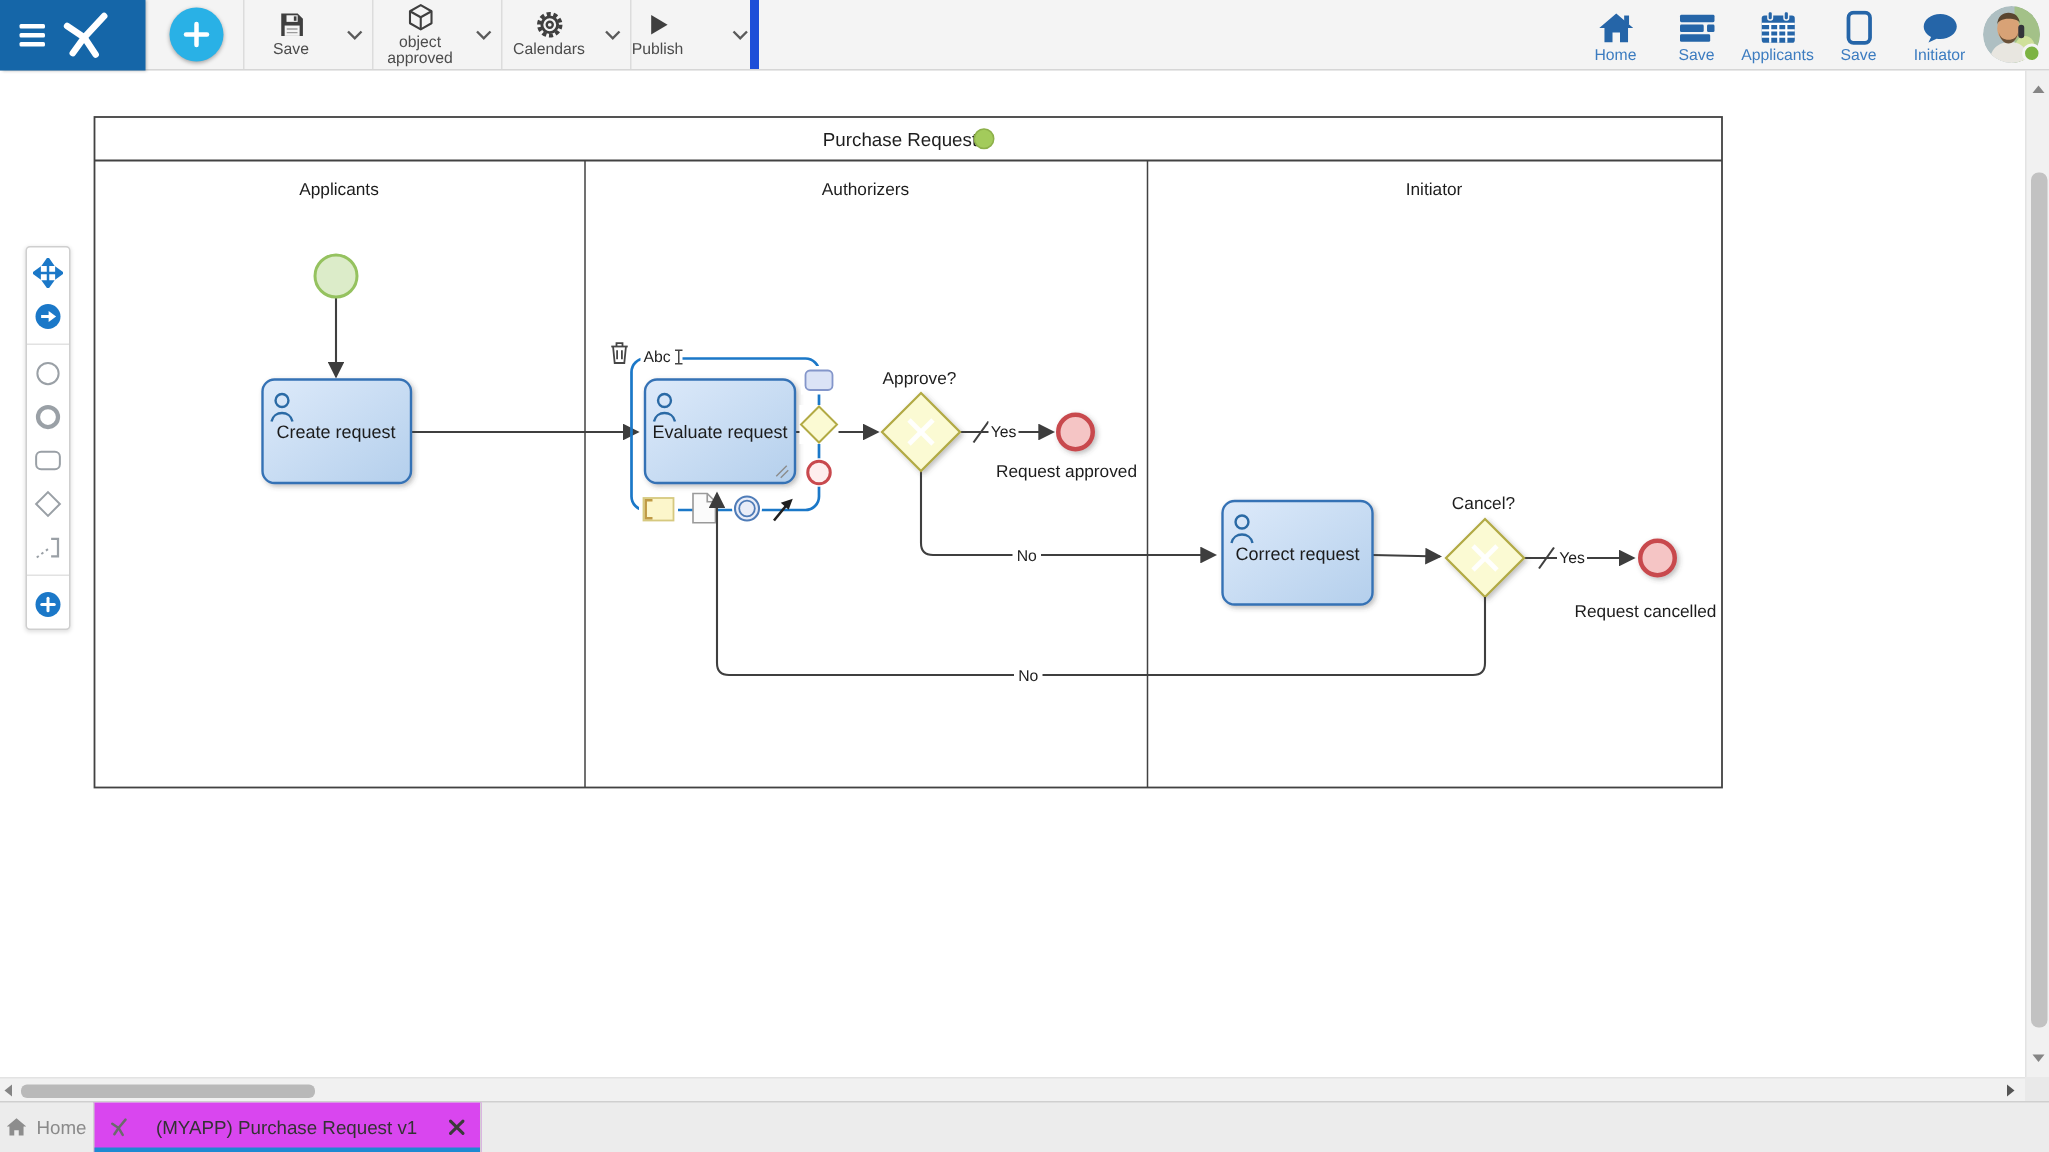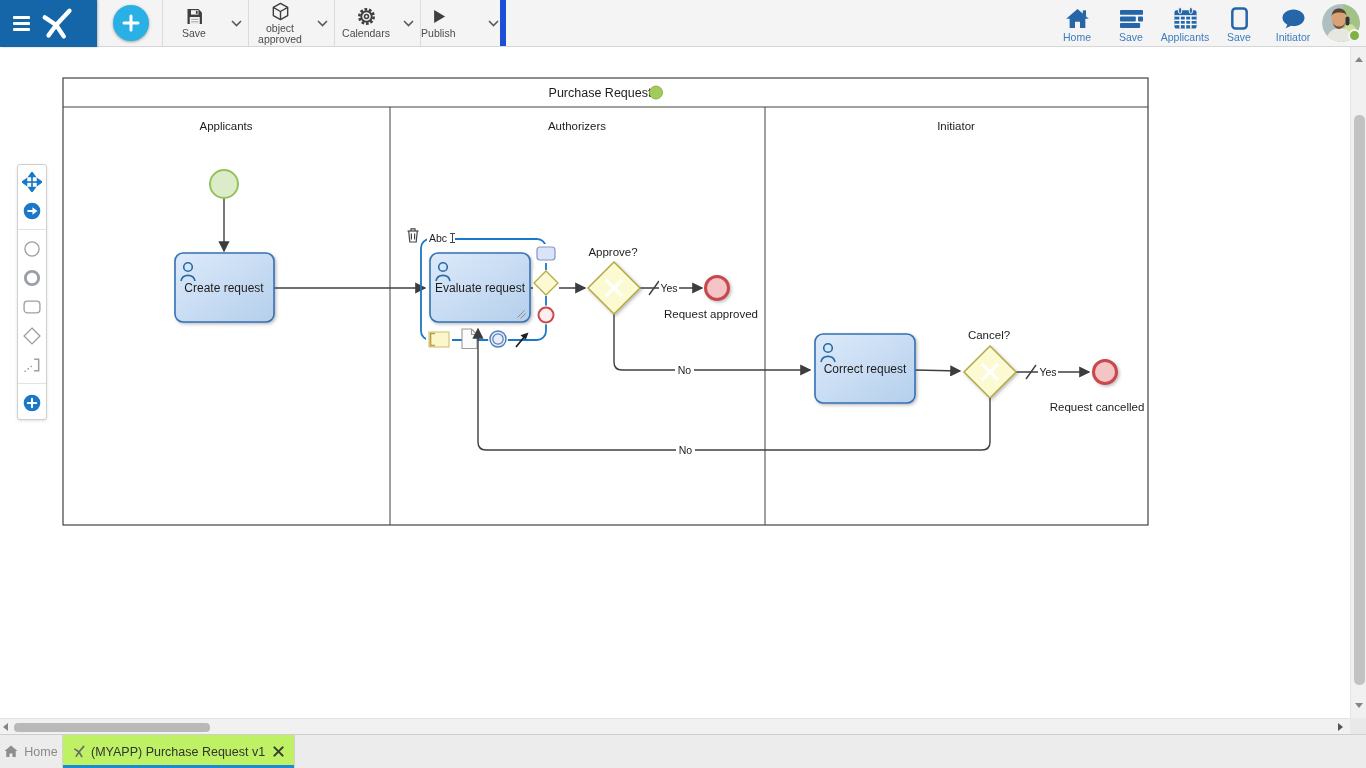--- a/index.html
+++ b/index.html
@@ -42,21 +42,21 @@
   .hthumb { position:absolute; left:14px; top:3.5px; width:196px; height:9px; background:#b9b9b9; border-radius:4px; }
   .corner { position:absolute; right:0; top:718px; width:16px; height:16px; background:#e9e9e9; z-index:10; }
   .tri-u { width:0;height:0;border-left:4.5px solid transparent;border-right:4.5px solid transparent;border-bottom:5.5px solid #858585; position:absolute; left:3.5px; top:10px; }
   .tri-d { width:0;height:0;border-left:4.5px solid transparent;border-right:4.5px solid transparent;border-top:5.5px solid #858585; position:absolute; left:3.5px; bottom:10px; }
   .tri-l { width:0;height:0;border-top:4.5px solid transparent;border-bottom:4.5px solid transparent;border-right:5.5px solid #858585; position:absolute; left:3px; top:3.5px; }
   .tri-r { width:0;height:0;border-top:4.5px solid transparent;border-bottom:4.5px solid transparent;border-left:5.5px solid #555; position:absolute; right:7px; top:3.5px; }
 
   
   .tabbar { position:absolute; left:0; top:734px; width:1366px; height:34px; background:#ececec; border-top:1px solid #cfcfcf; display:flex; z-index:20; }
   .tab-home { width:62px; display:flex; align-items:center; justify-content:center; gap:6px; color:#8a8a8a; font-size:12.5px; cursor:pointer; }
-  .tab-active { position:relative; display:flex; align-items:center; gap:5px; padding:0 10px; background:#bef264; border-left:1px solid #d2d2d2; border-right:1px solid #d2d2d2; font-size:12.5px; color:#333; cursor:pointer; }
+  .tab-active { position:relative; display:flex; align-items:center; gap:18px; padding:0 10px; background:#d946ef; border-left:1px solid #d2d2d2; border-right:1px solid #d2d2d2; font-size:12.5px; color:#333; cursor:pointer; }
   .tab-active::after { content:""; position:absolute; left:0; right:0; bottom:0; height:3px; background:#1d8ad2; }
   .tab-close { display:flex; align-items:center; margin-left:3px; cursor:pointer; }
 </style>
 </head>
 <body>
 
 <div class="topbar">
   <div class="brand">
     <div class="hamburger">
         <span></span>

